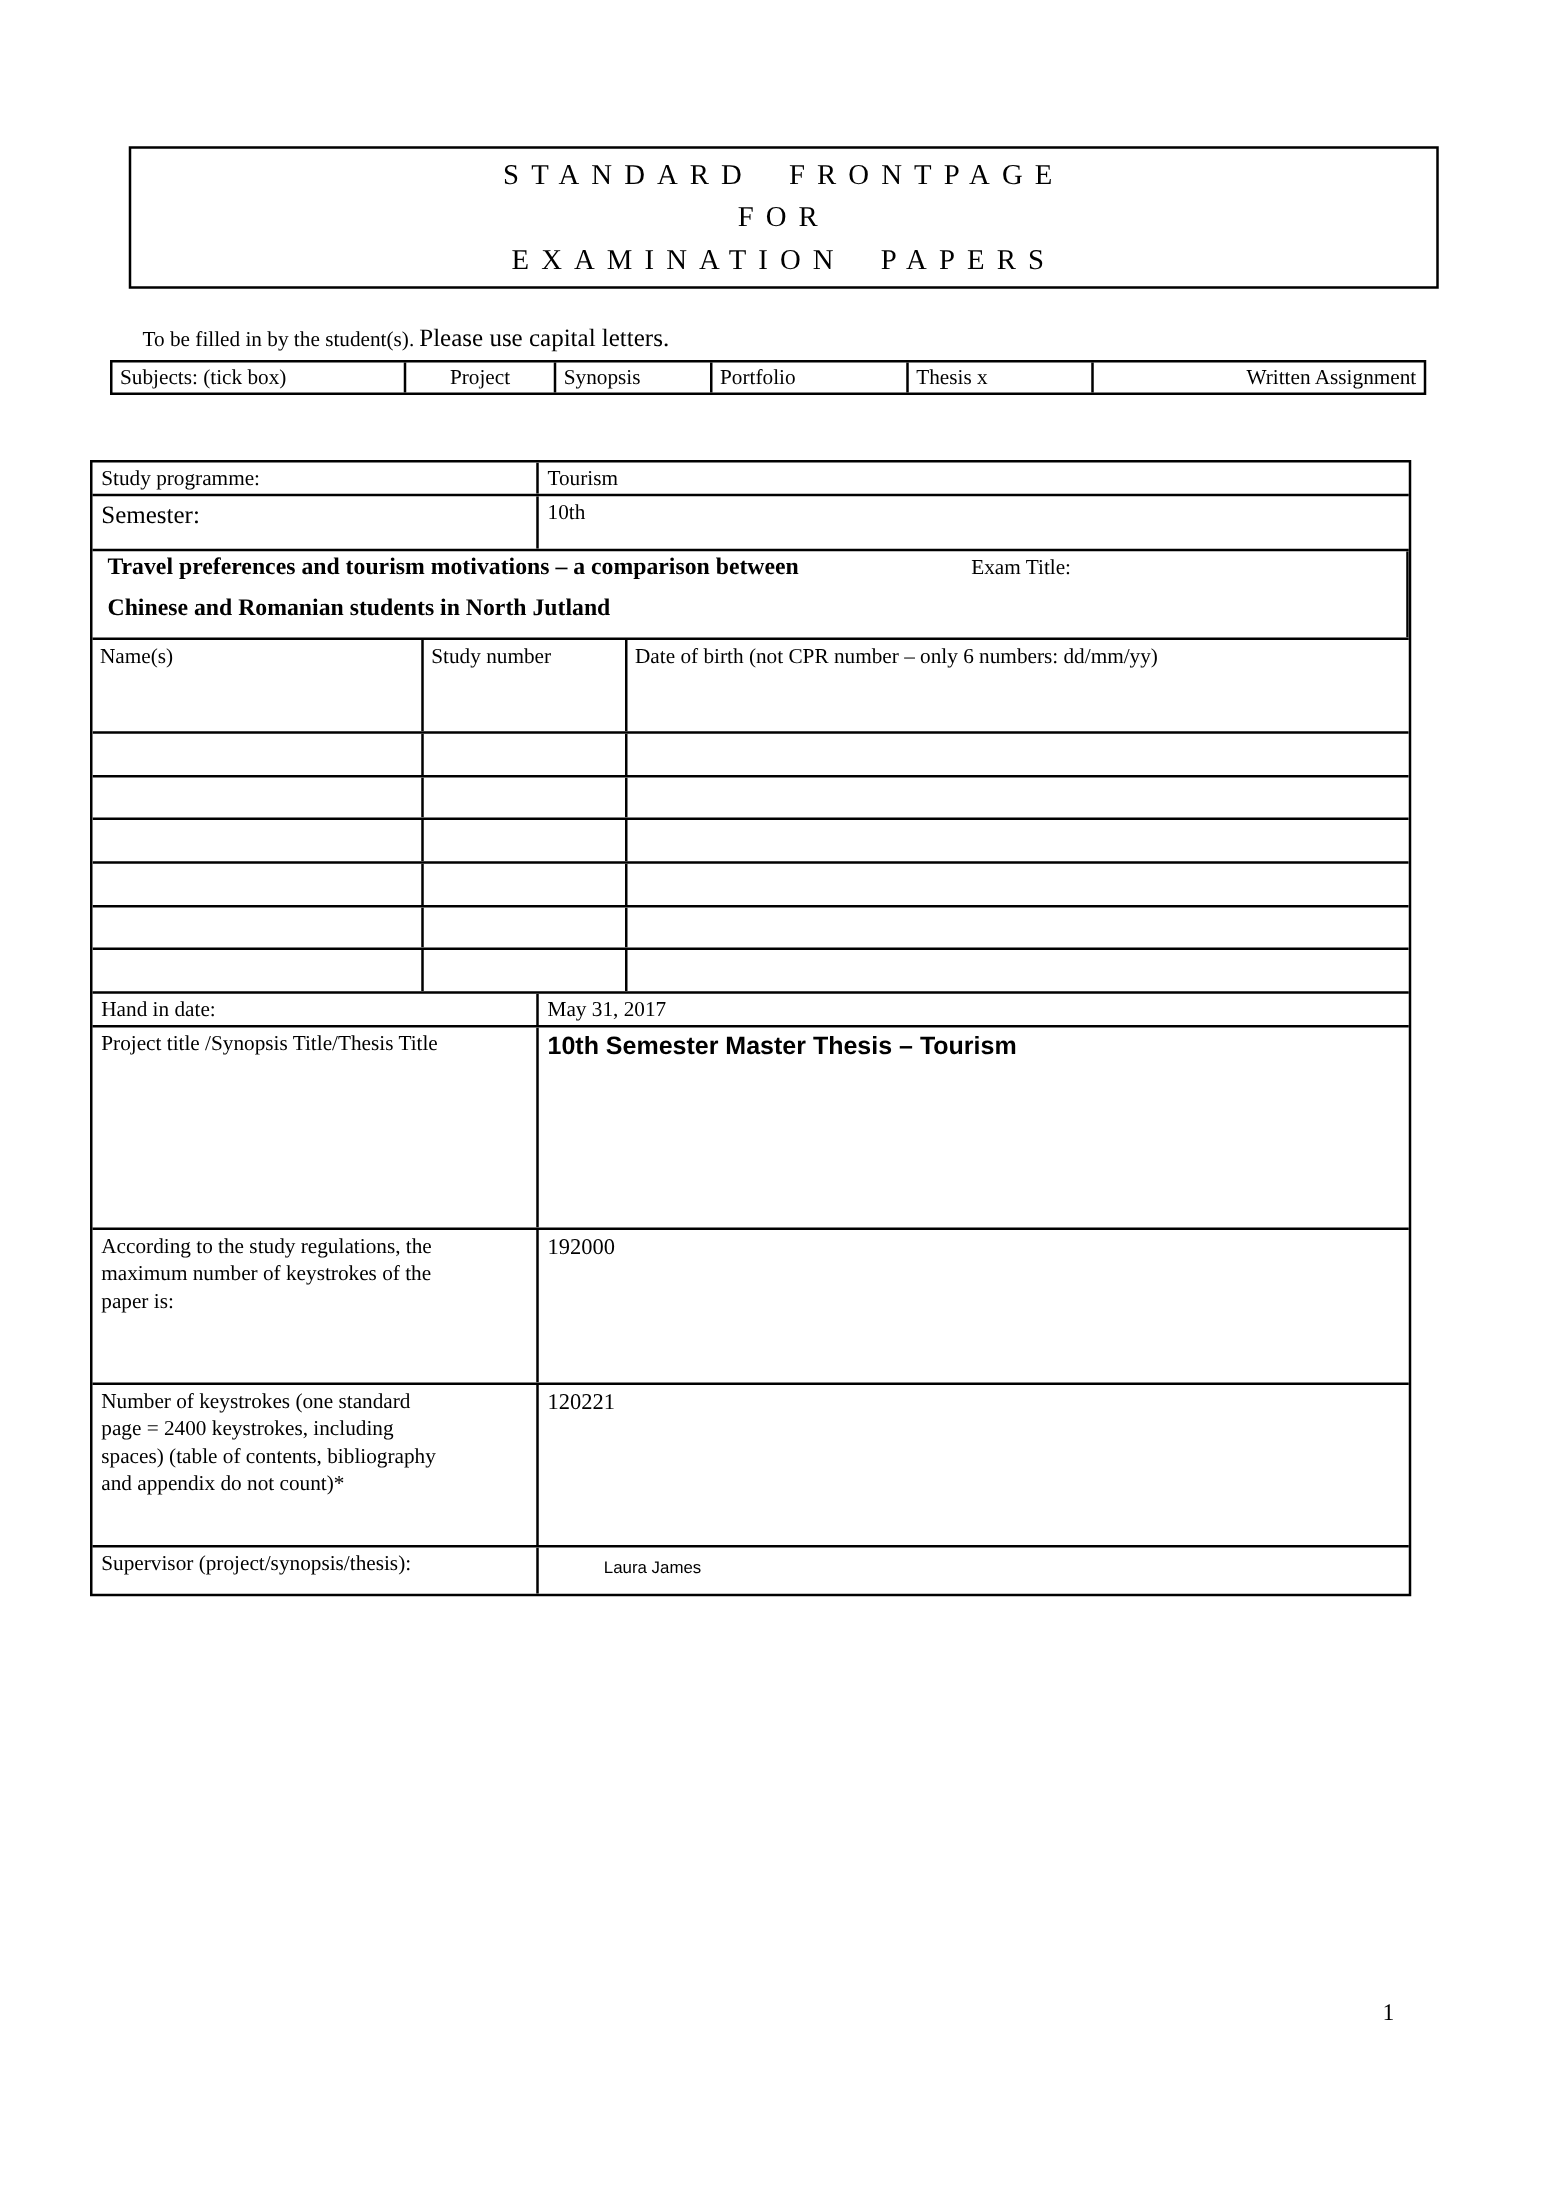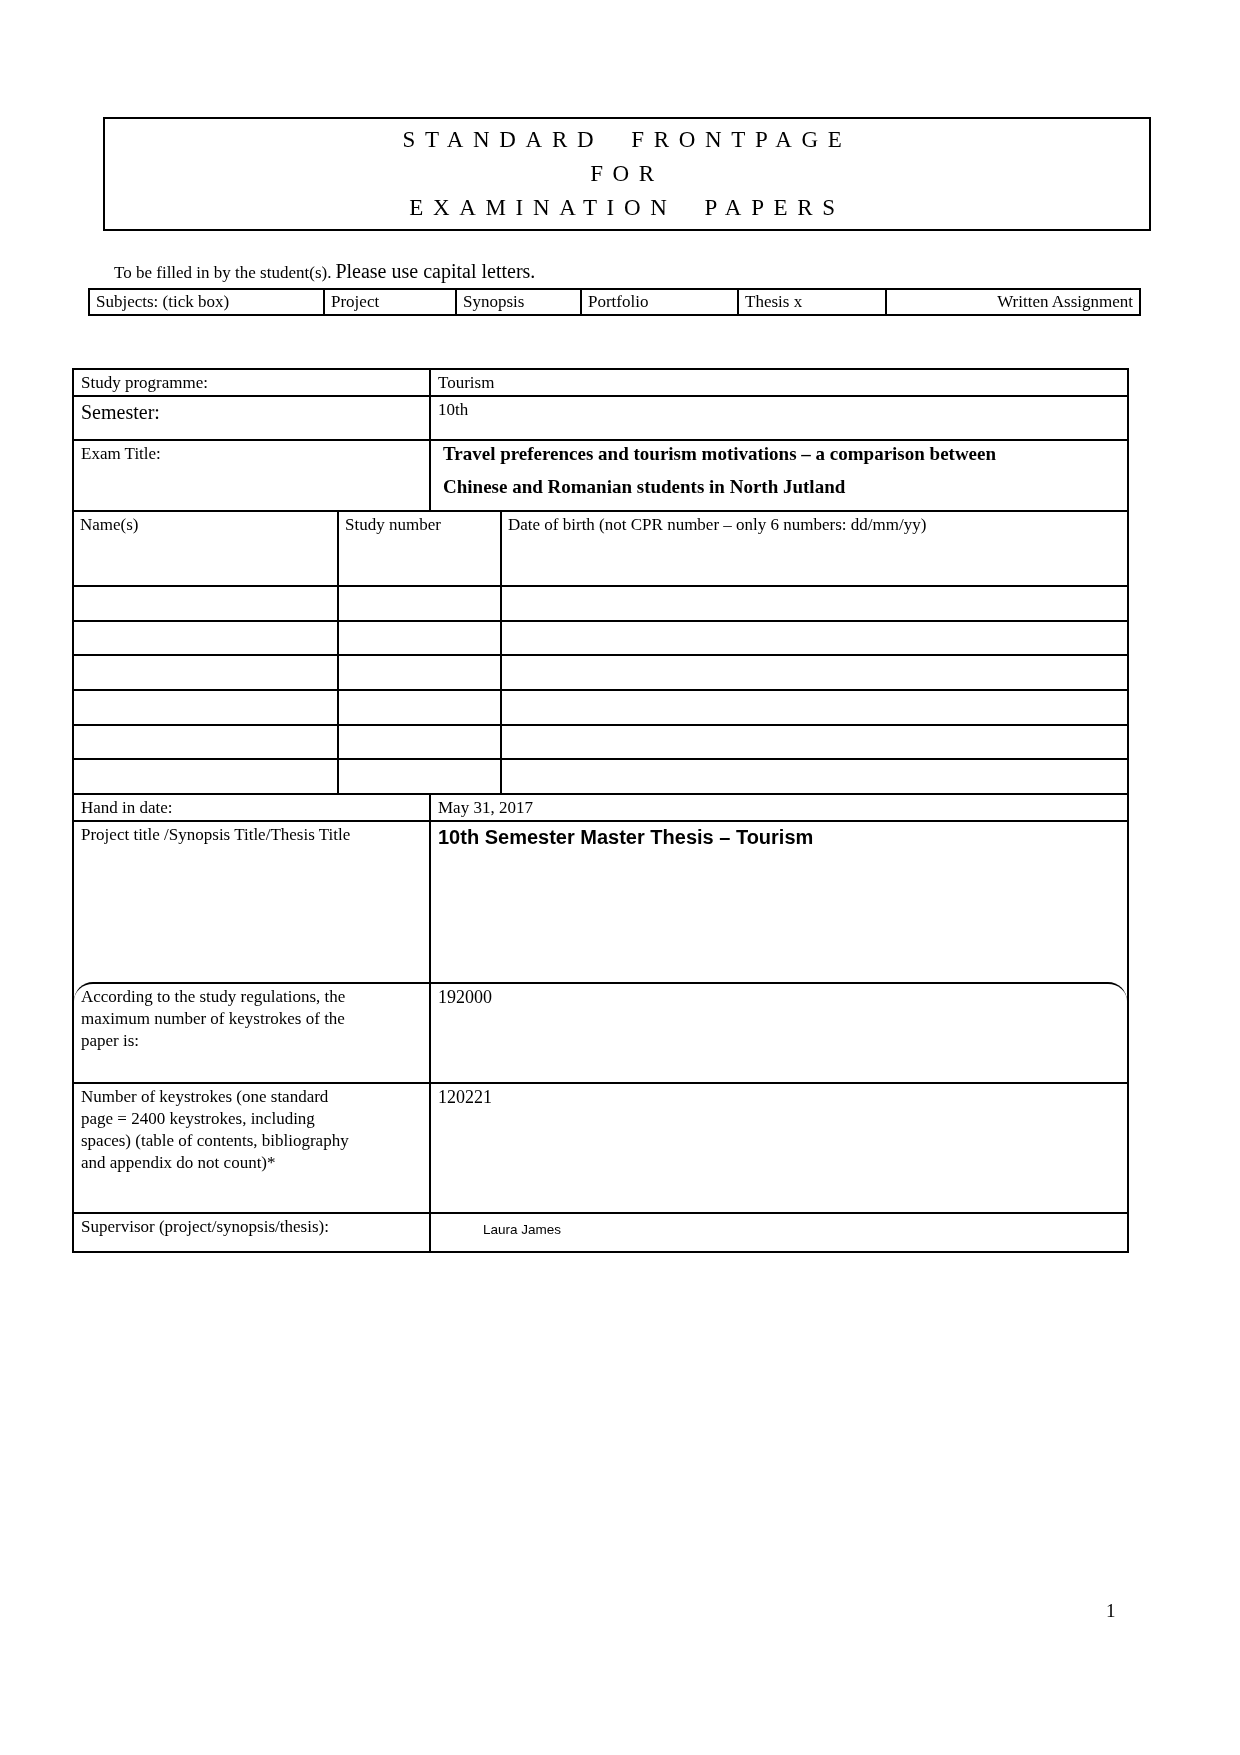--- a/index.html
+++ b/index.html
@@ -22,21 +22,21 @@
   
   .subjects {
     position:absolute; left:88px; top:288px; width:1053px; height:28px;
     border:2px solid #000; box-sizing:border-box; display:flex;
   }
   .scell {
     border-right:2px solid #000; box-sizing:border-box; padding:1px 6px;
     font-size:17px; line-height:22px; white-space:nowrap; overflow:hidden;
   }
   .scell:nth-child(1){ width:235px; }
-  .scell:nth-child(2){ width:132px; }
+  .scell:nth-child(2){ width:120px;text-align:center; }
   .scell:nth-child(3){ width:125px; }
   .scell:nth-child(4){ width:157px; }
   .scell:nth-child(5){ width:148px; }
   .scell:nth-child(6){ flex:1; border-right:none;text-align:right; }
 
   
   .main {
     position:absolute; left:72px; top:368px; width:1057px;
     border:2px solid #000; box-sizing:border-box; display:flex; flex-direction:column;
   }
@@ -47,21 +47,21 @@
   .cell.value { flex:1; }
   .label .narrow { max-width:272px; }
   .big { font-size:20px; line-height:26px; }
 
   .r-study { height:25px; }
   .r-semester { height:44px; }
   .r-exam { height:71px; }
   .r-names { height:283px; }
   .r-handin { height:27px; }
   .r-ptitle { height:162px; }
-  .r-maxkeys { height:100px;border-radius:19px; }
+  .r-maxkeys { height:124px; }
   .r-keys { height:130px; }
   .r-superv { height:39px;gap:45px; }
 
   .exam-value { font-weight:bold; font-size:19px; line-height:22px; padding-left:12px; }
   .exam-line2 { margin-top:11px; }
 
   
   .names-value { flex:1; padding:0; display:flex; flex-direction:column; overflow:hidden; }
   .nrow { display:flex; border-bottom:2px solid #000; box-sizing:border-box; overflow:hidden; }
   .nrow.last { border-bottom:none; }
@@ -111,25 +111,25 @@
       <div class="cell label">Study programme:</div>
       <div class="cell value">Tourism</div>
     </div>
 
     <div class="trow r-semester">
       <div class="cell label big">Semester:</div>
       <div class="cell value">10th</div>
     </div>
 
     <div class="trow r-exam">
-      <div class="cell label">Exam Title:</div>
       <div class="cell value exam-value">
         <div>Travel preferences and tourism motivations – a comparison between</div>
         <div class="exam-line2">Chinese and Romanian students in North Jutland</div>
       </div>
+      <div class="cell label">Exam Title:</div>
     </div>
 
     <div class="trow r-names">
       <div class="cell value names-value">
         <div class="nrow header">
           <div class="ncell name">Name(s)</div>
           <div class="ncell study">Study number</div>
           <div class="ncell dob">Date of birth (not CPR number – only 6 numbers: dd/mm/yy)</div>
         </div>
         <div class="nrow empty">

